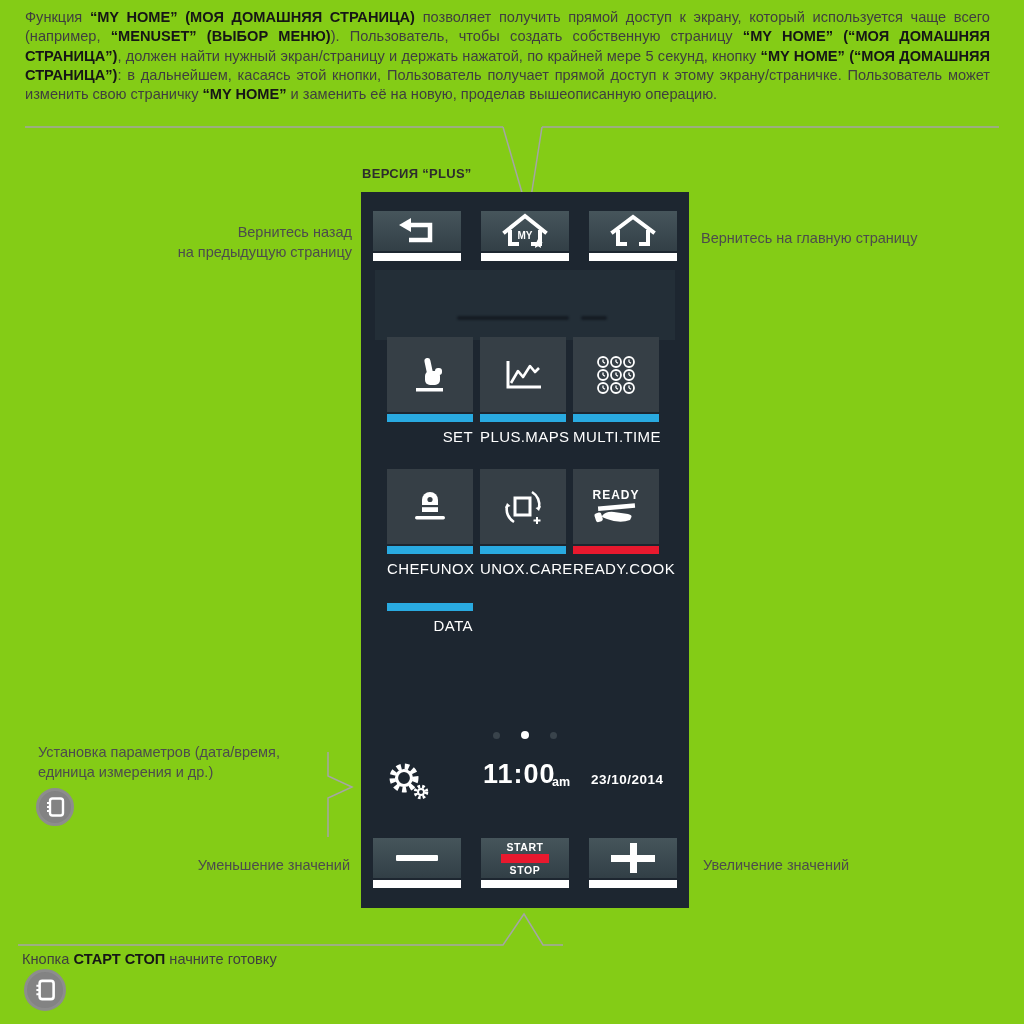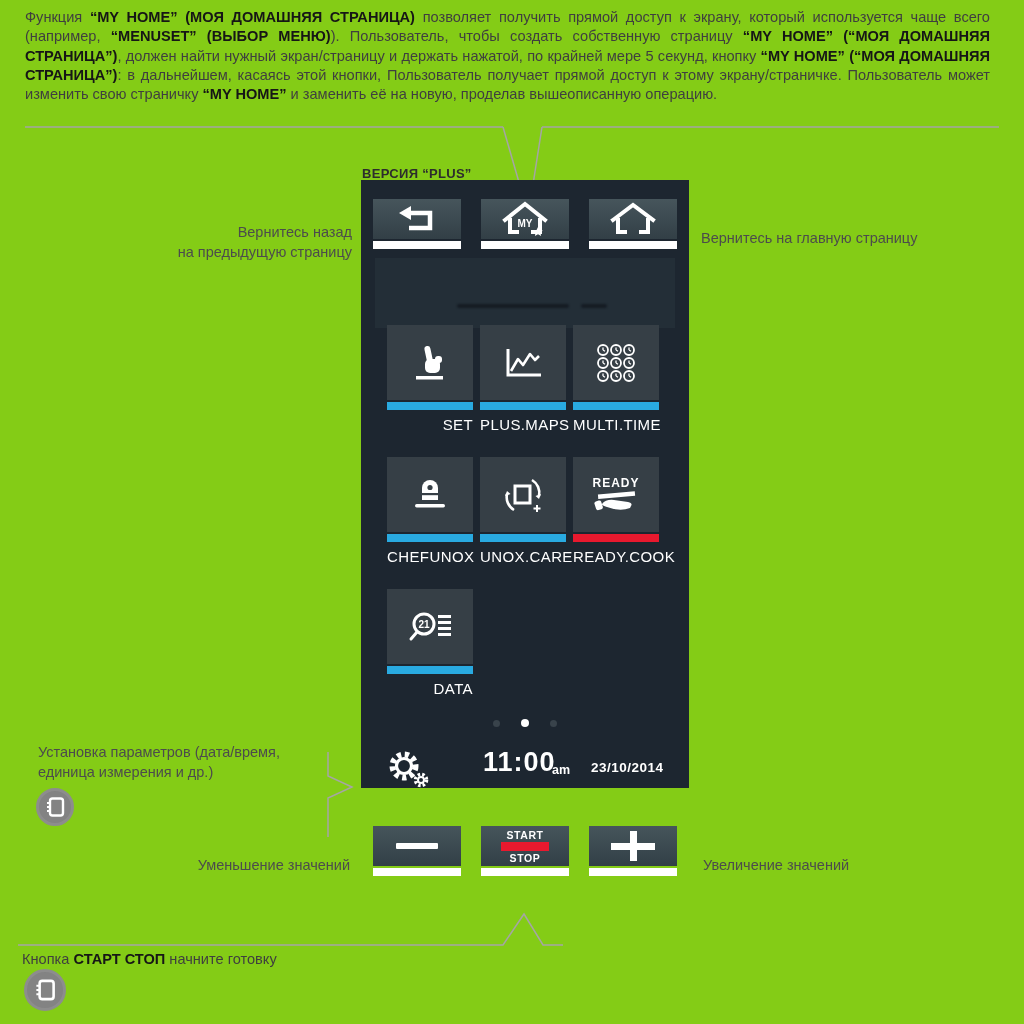--- a/index.html
+++ b/index.html
@@ -22,21 +22,21 @@
   .ann-settings{left:38px;top:743px;}
   .ann-decrease{left:150px;top:856px;width:200px;}
   .ann-increase{left:703px;top:856px;}
   .bottom-label{position:absolute;left:22px;top:951px;margin:0;font-size:14.6px;color:#3f3f3f;}
   
   .manual-badge{position:absolute;border-radius:50%;background:#838383;border:3px solid #8d8d8d;
                 display:flex;align-items:center;justify-content:center;box-sizing:border-box;}
   .manual-badge.m1{left:36px;top:788px;width:38px;height:38px;}
   .manual-badge.m2{left:24px;top:969px;width:42px;height:42px;}
   
-  .panel{position:absolute;left:361px;top:180px;width:328px;height:608px;background:#1d2630;}
+  .panel{position:absolute;left:361px;top:192px;width:328px;height:716px;background:#1d2630;}
   .navbtn,.botbtn{position:absolute;width:88px;padding:0;border:0;background:transparent;cursor:pointer;}
   .navbtn{top:19px;} .botbtn{top:646px;}
   .pos1{left:12px;} .pos2{left:120px;} .pos3{left:228px;}
   .btnbody{height:40px;background:linear-gradient(180deg,#46555b 0%,#3a484f 60%,#323f46 100%);
            display:flex;align-items:center;justify-content:center;flex-direction:column;}
   .ubar{display:block;height:8px;background:#ffffff;margin-top:2px;}
   
   .faint{position:absolute;left:14px;top:78px;width:300px;height:70px;background:rgba(130,150,160,.07);}
   .faint i{position:absolute;top:46px;height:4px;background:rgba(5,10,16,.5);
            filter:blur(1.1px);border-radius:2px;}
@@ -233,31 +233,20 @@
             <rect x="5" y="4" width="37" height="4.5" fill="#fff" transform="rotate(-5 23 6)"></rect>
             <path d="M9 15 q4 -5 12 -4 l14 2 q5 1 3 4 l-1 2 q-10 4 -23 -1 q-6 -2 -5 -3 z" fill="#fff"></path>
             <rect x="2" y="12" width="7" height="9" rx="2" fill="#fff" transform="rotate(-18 5 16)"></rect>
           </svg>
         </div>
         <div class="tilebar" style="background: rgb(232, 25, 46);"></div>
         <div class="tilelabel">READY.COOK</div>
       </div>
 
       <div class="tile">
-        <div class="tilebody">
-          <svg width="44" height="34" viewBox="0 0 44 34">
-            <circle cx="16" cy="14" r="10" fill="none" stroke="#fff" stroke-width="3"></circle>
-            <path d="M9 22 L3 29" stroke="#fff" stroke-width="3" stroke-linecap="round"></path>
-            <text x="16" y="18" text-anchor="middle" font-size="10" font-weight="bold" fill="#fff">21</text>
-            <rect x="30" y="5" width="13" height="3" fill="#fff"></rect>
-            <rect x="30" y="11" width="13" height="3" fill="#fff"></rect>
-            <rect x="30" y="17" width="13" height="3" fill="#fff"></rect>
-            <rect x="30" y="23" width="13" height="3" fill="#fff"></rect>
-          </svg>
-        </div>
         <div class="tilebar" style="background: rgb(41, 170, 225);"></div>
         <div class="tilelabel">DATA</div>
       </div>
     </div>
 
     <div class="pager">
       <span class="dot"></span>
       <span class="dot active"></span>
       <span class="dot"></span>
     </div>

